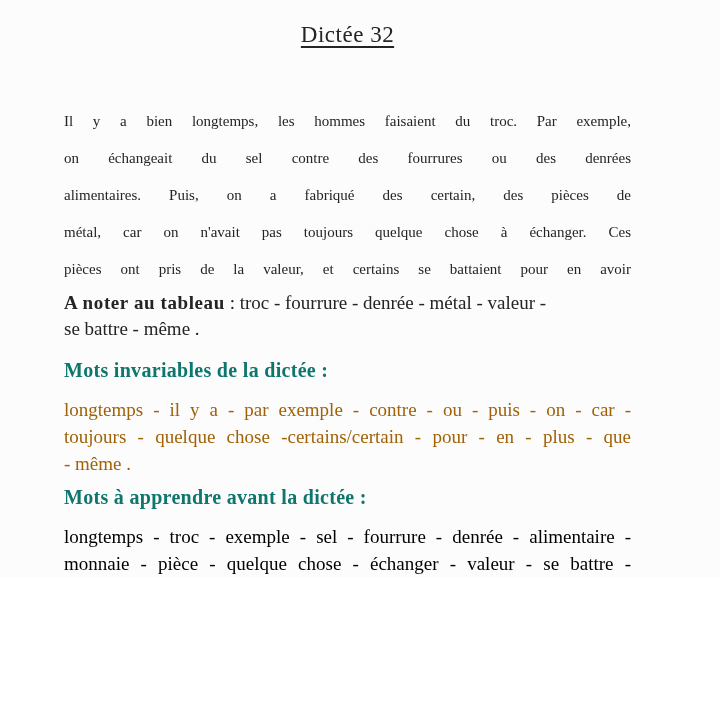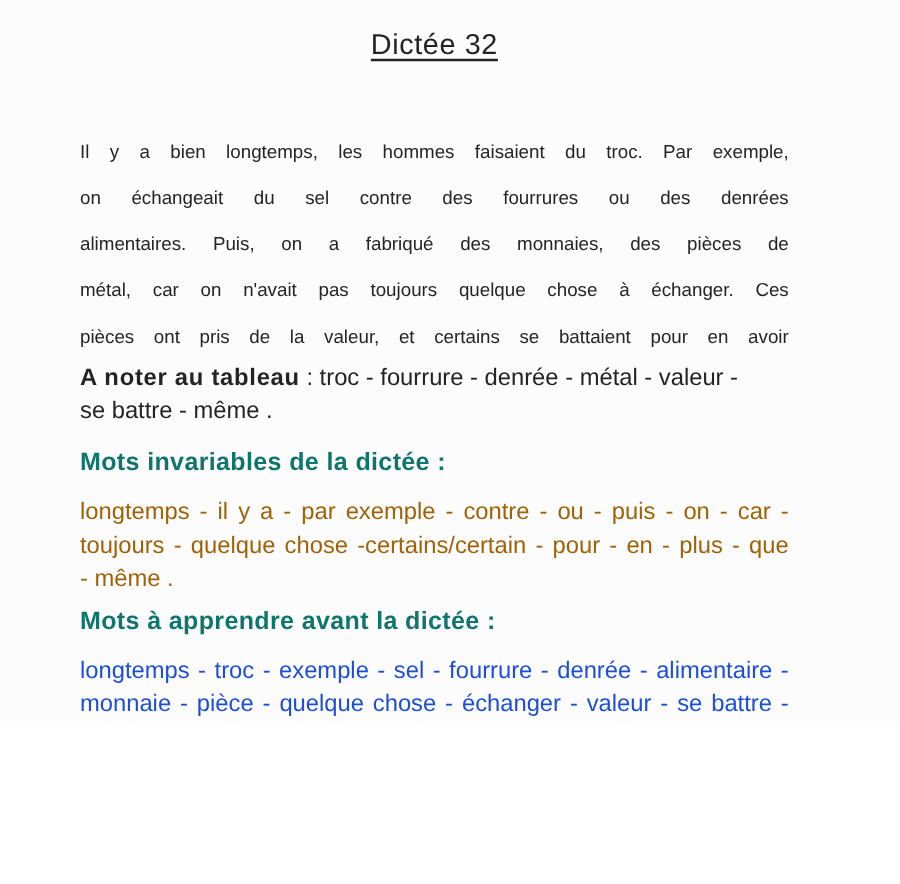--- a/index.html
+++ b/index.html
@@ -8,21 +8,21 @@
     background: #ffffff;
   }
   .page {
     position: relative;
     width: 720px;
     height: 577px;
     box-sizing: border-box;
     background: #fcfcfc;
     padding: 20px 89px 0 64px;
     overflow: hidden;
-    font-family: Liberation Sans, sans-serif;
+    font-family: Liberation Serif, serif;
     color: #242424;
   }
   .title {
     margin: 0;
     height: 30px;
     font-size: 23px;
     line-height: 30px;
     font-weight: 400;
     text-align: center;
     letter-spacing: 0.5px;
@@ -71,39 +71,39 @@
 </head>
 <body>
 
 <div class="page">
 
   <h1 class="title">Dictée 32</h1>
 
   <div class="paragraph">
     <div class="pline just">Il y a bien longtemps, les hommes faisaient du troc. Par exemple,</div>
     <div class="pline just">on échangeait du sel contre des fourrures ou des denrées</div>
-    <div class="pline just">alimentaires. Puis, on a fabriqué des monnaies, des pièces de</div>
+    <div class="pline just">alimentaires. Puis, on a fabriqué des certain, des pièces de</div>
     <div class="pline just">métal, car on n'avait pas toujours quelque chose à échanger. Ces</div>
     <div class="pline just">pièces ont pris de la valeur, et certains se battaient pour en avoir</div>
   </div>
 
   <div class="board">
     <div class="bline"><span class="label">A noter au tableau</span><span> : troc - fourrure - denrée - métal - valeur -</span></div>
     <div class="bline">se battre - même .</div>
   </div>
 
   <h2 class="section-heading heading-1">Mots invariables de la dictée :</h2>
 
   <div class="wordlist" style="color: #a16207;">
     <div class="wline just">longtemps - il y a - par exemple - contre - ou - puis - on - car -</div>
     <div class="wline just">toujours - quelque chose -certains/certain - pour - en - plus - que</div>
     <div class="wline">- même .</div>
   </div>
 
   <h2 class="section-heading heading-2">Mots à apprendre avant la dictée :</h2>
 
-  <div class="wordlist" style="color: #1d4ed8;">
+  <div class="wordlist" style="color: #000000;">
     <div class="wline just">longtemps - troc - exemple - sel - fourrure - denrée - alimentaire -</div>
     <div class="wline just">monnaie - pièce - quelque chose - échanger - valeur - se battre -</div>
     <div class="wline">même - tuer</div>
   </div>
 
 </div>
 
 </body></html>

